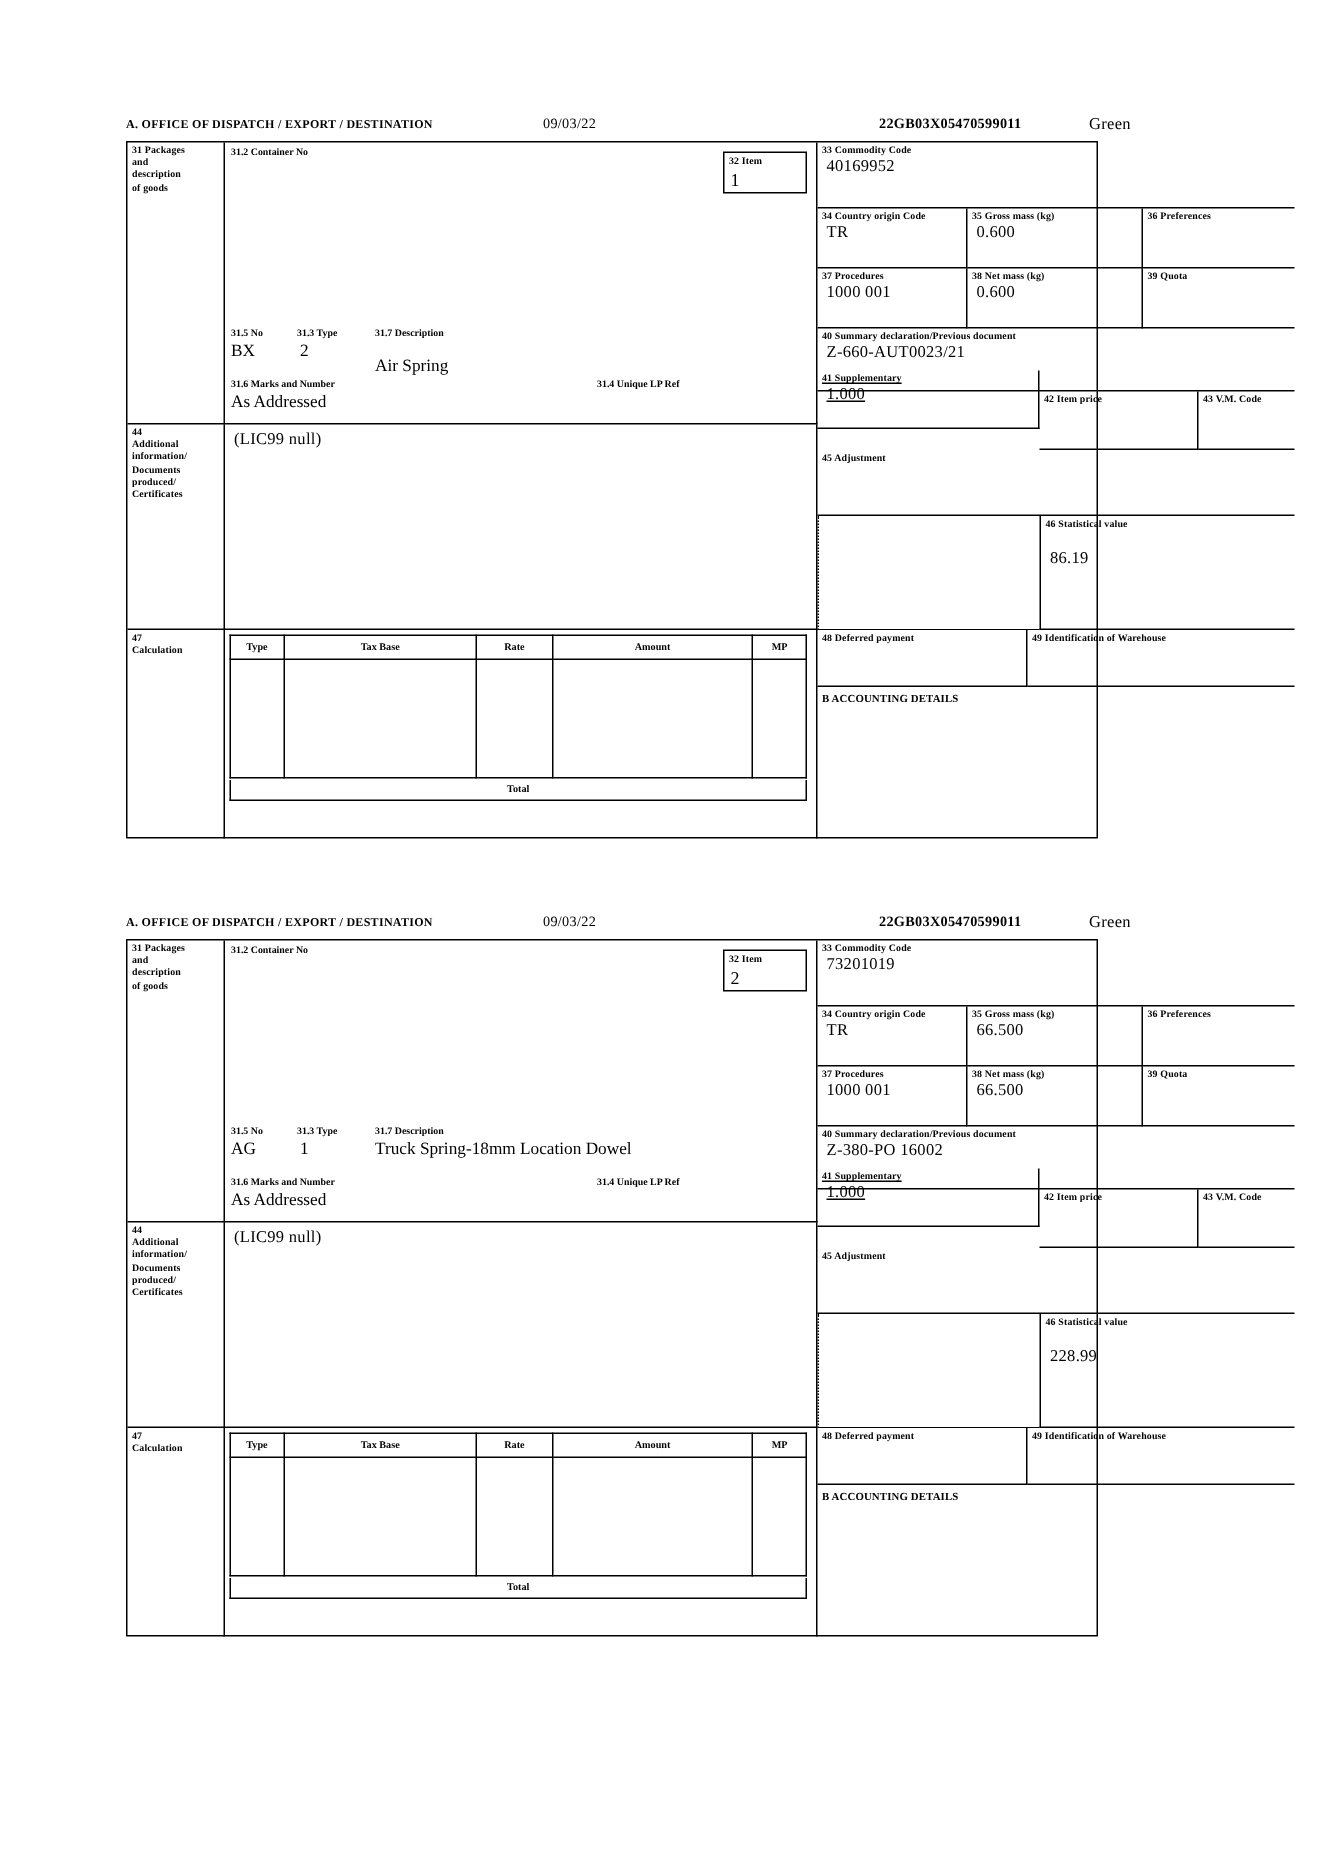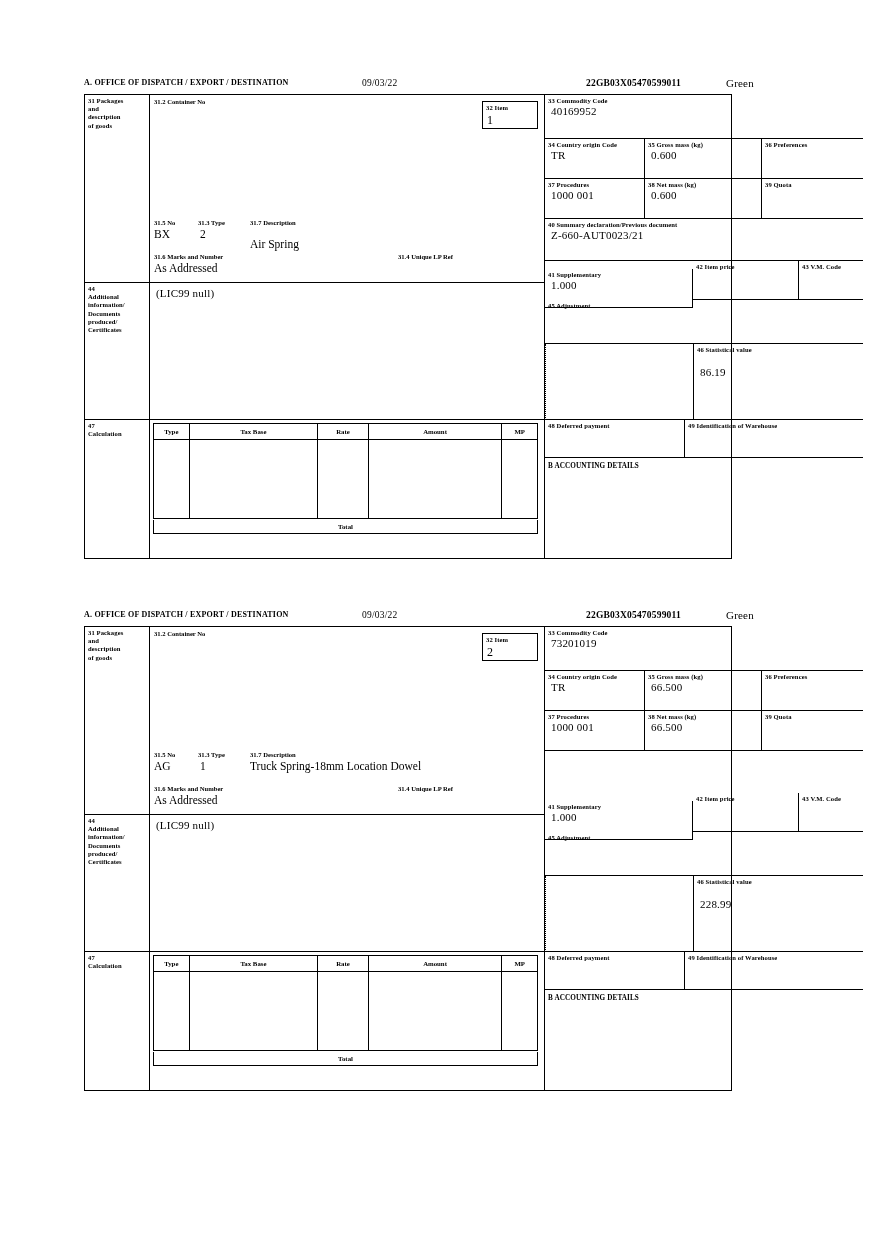--- a/index.html
+++ b/index.html
@@ -119,21 +119,21 @@
 
   
   .c-33 { left: 460px; top: 0; width: 318px; height: 44px; }
   .c-34 { left: 460px; top: 44px; width: 100px; height: 40px; }
   .c-35 { left: 560px; top: 44px; width: 117px; height: 40px; }
   .c-36 { left: 677px; top: 44px; width: 101px; height: 40px; }
   .c-37 { left: 460px; top: 84px; width: 100px; height: 40px; }
   .c-38 { left: 560px; top: 84px; width: 117px; height: 40px; }
   .c-39 { left: 677px; top: 84px; width: 101px; height: 40px; }
   .c-40 { left: 460px; top: 124px; width: 318px; height: 42px; }
-  .c-41 { left: 460px; top: 174px; width: 148px; height: 39px; }
+  .c-41 { left: 460px; top: 152px; width: 148px; height: 39px; text-decoration: underline; }
   .c-42 { left: 608px; top: 166px; width: 106px; height: 39px; }
   .c-43 { left: 714px; top: 166px; width: 64px; height: 39px; }
   .c-45 { left: 460px; top: 205px; width: 318px; height: 44px; }
   .c-46 { left: 608px; top: 249px; width: 170px; height: 76px; }
   .c-46-left {
     left: 460px; top: 249px; width: 148px; height: 76px;
     border-left: 1.5px dotted #000;
   }
 
   
@@ -412,20 +412,24 @@
       </div>
       <div class="cell c-38 bb br">
         <div class="lbl">38 Net mass (kg)</div>
         <div class="val">66.500</div>
       </div>
       <div class="cell c-39 bb">
         <div class="lbl">39 Quota</div>
         <div class="val"></div>
       </div>
 
+      <div class="cell c-40 bb">
+        <div class="lbl">40 Summary declaration/Previous document</div>
+        <div class="val">Z-380-PO 16002</div>
+      </div>
 
       <div class="cell c-41 bb br">
         <div class="lbl">41 Supplementary</div>
         <div class="val">1.000</div>
       </div>
       <div class="cell c-42 bb br">
         <div class="lbl">42 Item price</div>
         <div class="val"></div>
       </div>
       <div class="cell c-43 bb">

